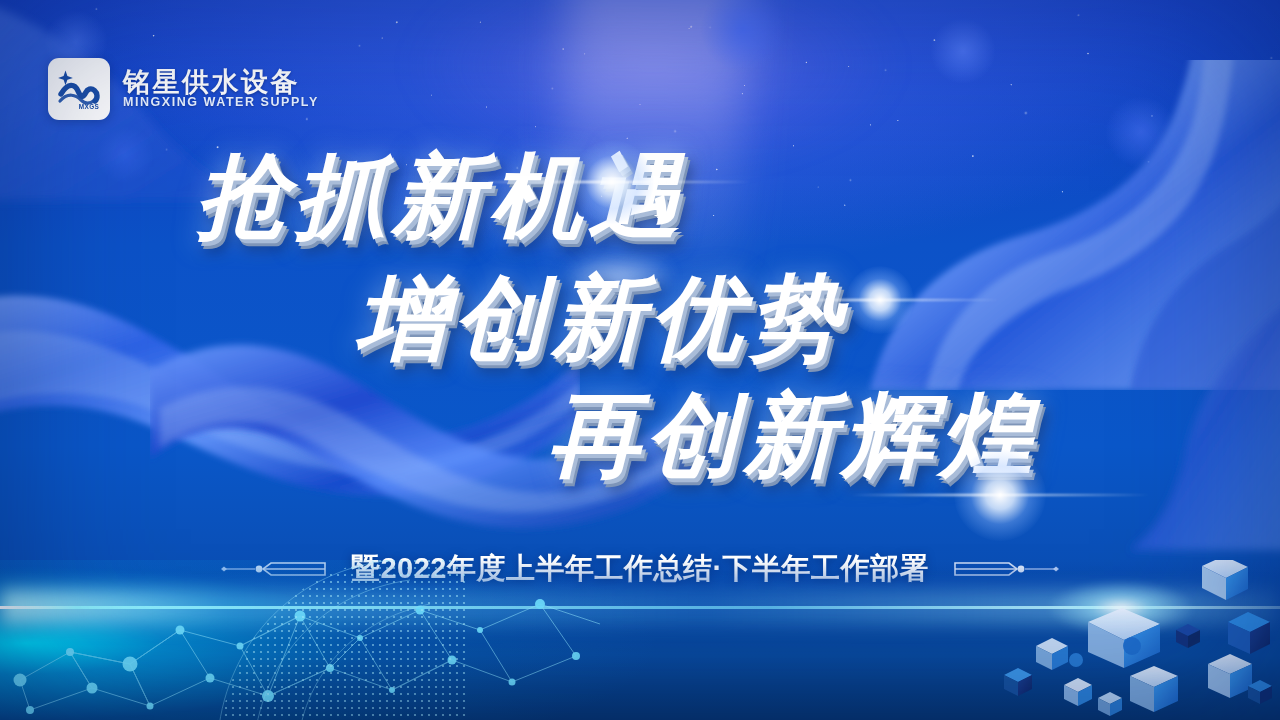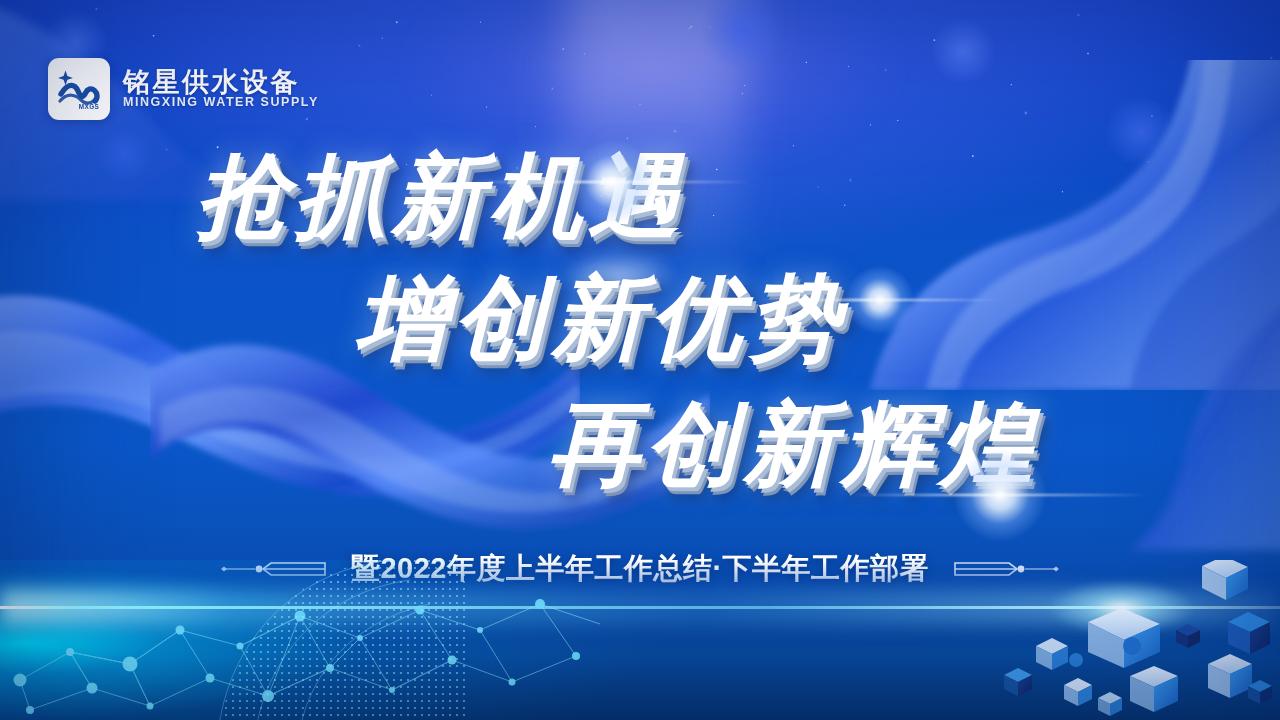--- a/index.html
+++ b/index.html
@@ -111,21 +111,21 @@
     font-weight:700;font-style:italic;color:#fff;
     font-size:92px;line-height:1.0;letter-spacing:6px;white-space:nowrap;
     text-shadow:
       3px 4px 0 #a9bcd8,
       5px 7px 0 #7e95b8,
       7px 10px 14px rgba(2,20,70,.55),
       0 0 26px rgba(190,220,255,.55);
   }
   .hl1{position:absolute;left:196px;top:0;}
   .hl2{position:absolute;left:356px;top:122px;}
-  .hl3{position:absolute;left:548px;top:248px;}
+  .hl3{position:absolute;left:548px;top:239px;}
 
   .flare{position:absolute;pointer-events:none;}
   .flare-core{
     position:absolute;border-radius:50%;
     background:radial-gradient(circle,#ffffff 0%, rgba(225,238,255,.85) 22%, rgba(150,190,255,.35) 45%, rgba(110,160,255,0) 72%);
   }
   .flare-streak{
     position:absolute;height:2px;
     background:linear-gradient(90deg,rgba(255,255,255,0),rgba(255,255,255,.9) 45%,rgba(255,255,255,0));
     filter:blur(1px);

